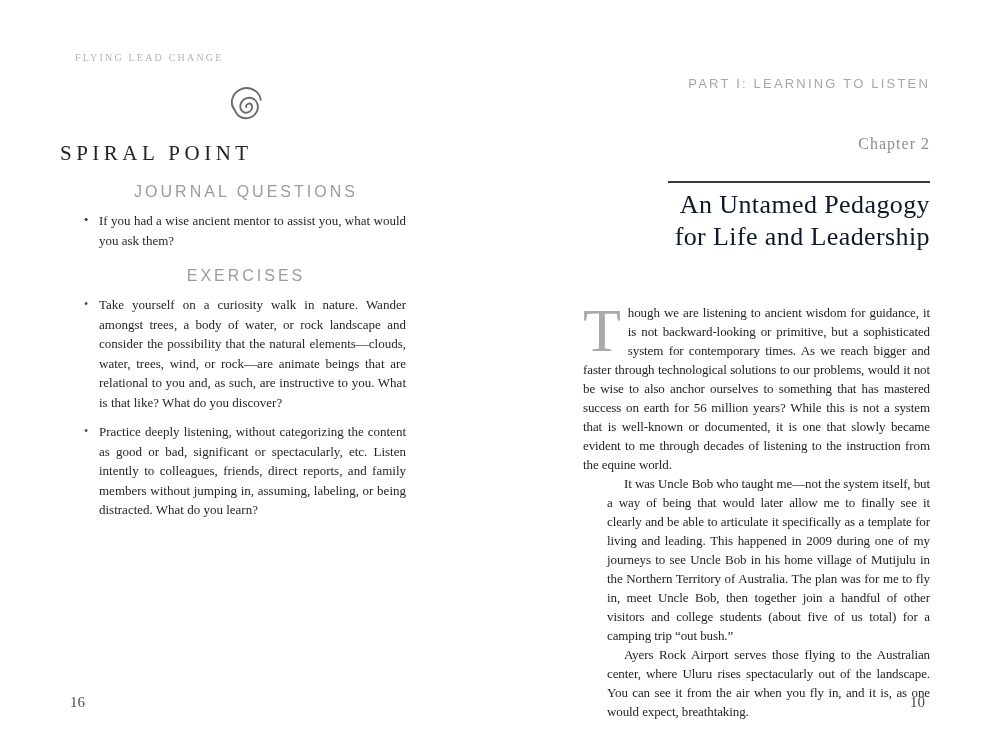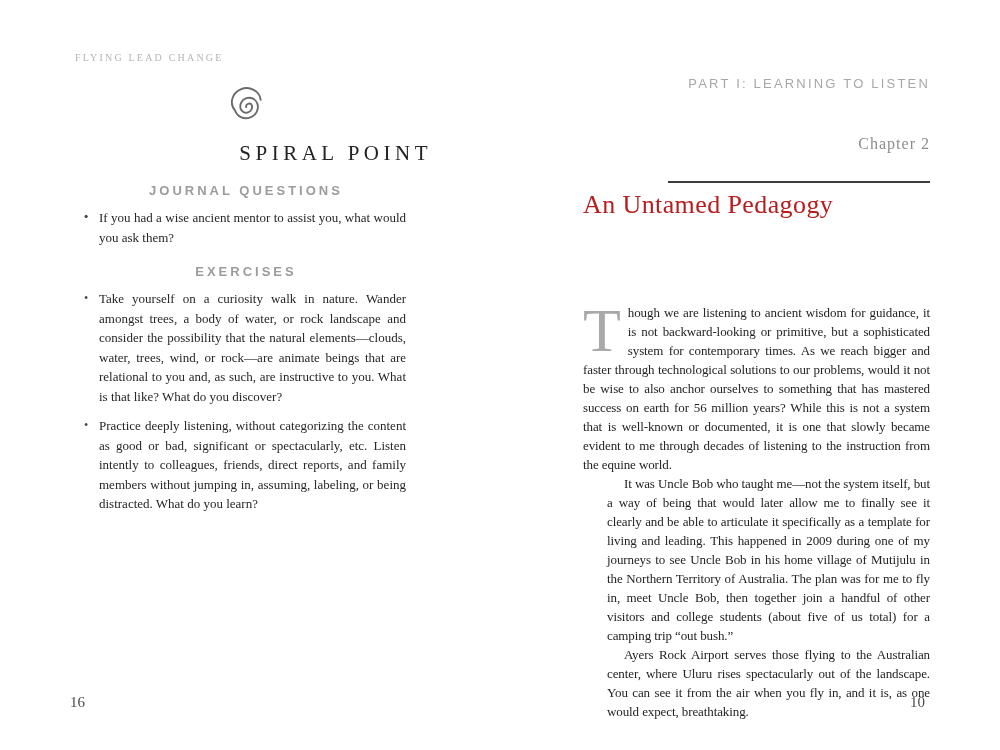--- a/index.html
+++ b/index.html
@@ -28,33 +28,33 @@
     color: #b4b4b4;
     text-transform: uppercase;
   }
   .spiral-wrap {
     display: block;
     width: 58px; height: 58px;
     margin: 14px auto 0 auto;
   }
   .section-title {
     margin-top: 6px;
-    text-align: right;
+    text-align: left;
     font-family: "Liberation Serif", serif;
     font-weight: normal;
     font-size: 21px;
     letter-spacing: 4.5px;
     color: #232323;
   }
   .subhead {
     margin-top: 17px;
     text-align: center;
     font-family: "Liberation Sans", sans-serif;
-    font-weight: bold;
-    font-size: 13px;
+    font-weight: normal;
+    font-size: 16px;
     letter-spacing: 3px;
     color: #9c9c9c;
   }
   .bullet-list {
     margin: 10px 0 0 22px;
     width: 324px;
   }
   .bullet-item {
     position: relative;
     padding-left: 17px;
@@ -98,27 +98,27 @@
   .title-rule {
     position: absolute;
     top: 181px; right: 0;
     width: 262px; height: 0;
     border-top: 2px solid #3c3c3c;
   }
   .chapter-title {
     position: absolute;
     top: 189px; right: 0;
     width: 100%;
-    text-align: left;
+    text-align: right;
     font-family: "Liberation Serif", serif;
     font-weight: normal;
     font-size: 26px;
     line-height: 32px;
     letter-spacing: 0.4px;
-    color: #b91c1c;
+    color: #0f172a;
   }
   .body-text {
     position: absolute;
     top: 303px; left: 0;
     width: 347px;
     font-size: 13px;
     line-height: 19px;
     letter-spacing: -0.1px;
     text-align: justify;
     color: #242424;
@@ -197,20 +197,21 @@
   <section class="page-right">
 
     <div class="running-header-right">PART I: LEARNING TO LISTEN</div>
 
     <div class="chapter-label">Chapter 2</div>
 
     <div class="title-rule"></div>
 
     <h1 class="chapter-title">
       <span>An Untamed Pedagogy</span><br>
+      <span>for Life and Leadership</span>
     </h1>
 
     <div class="body-text">
       <p>
         <span class="dropcap">T</span><span>hough we are listening to ancient wisdom for guidance, it is not backward-looking or primitive, but a sophisticated system for contemporary times. As we reach bigger and faster through technological solutions to our problems, would it not be wise to also anchor ourselves to something that has mastered success on earth for 56 million years? While this is not a system that is well-known or documented, it is one that slowly became evident to me through decades of listening to the instruction from the equine world.</span>
       </p>
       <p class="indent">It was Uncle Bob who taught me—not the system itself, but a way of being that would later allow me to finally see it clearly and be able to articulate it specifically as a template for living and leading. This happened in 2009 during one of my journeys to see Uncle Bob in his home village of Mutijulu in the Northern Territory of Australia. The plan was for me to fly in, meet Uncle Bob, then together join a handful of other visitors and college students (about five of us total) for a camping trip “out bush.”</p>
       <p class="indent">Ayers Rock Airport serves those flying to the Australian center, where Uluru rises spectacularly out of the landscape. You can see it from the air when you fly in, and it is, as one would expect, breathtaking.</p>
     </div>
   </section>

